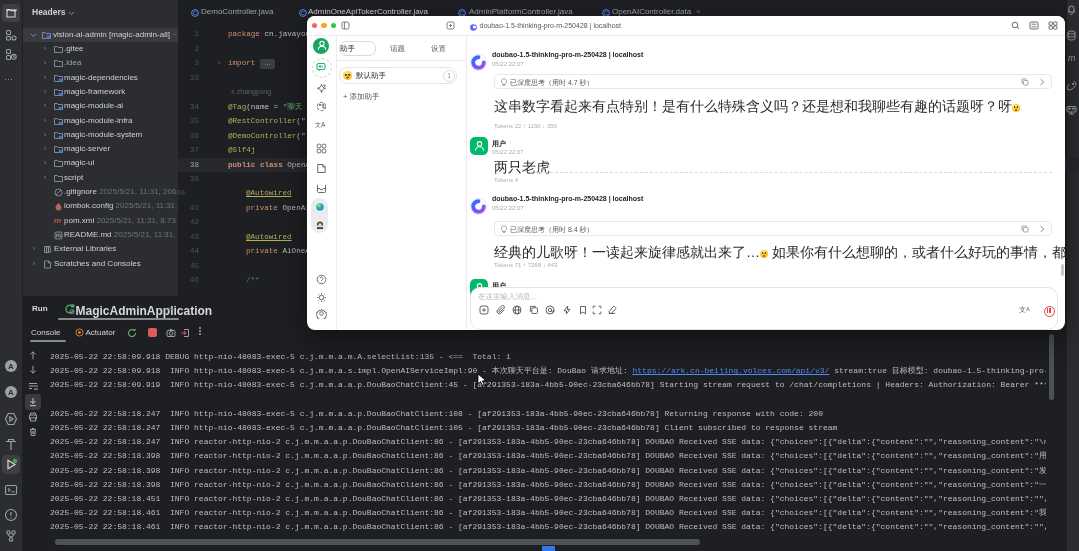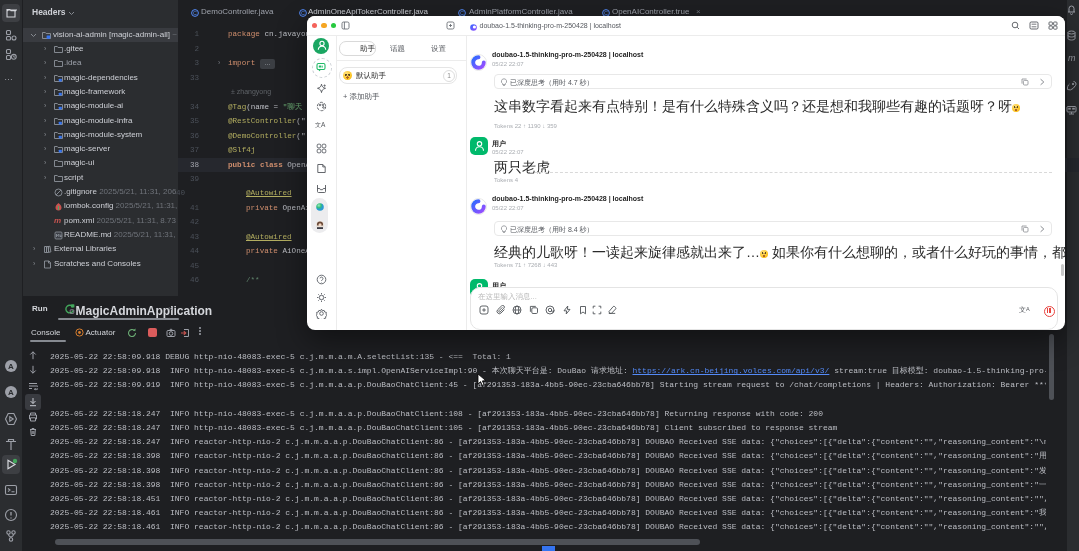--- a/index.html
+++ b/index.html
@@ -244,21 +244,21 @@
  <div class="tab" style="left:308px;top:4px;color:#ced0d6;">AdminOneApiTokerController.java</div>
  <svg class="ab" style="left:458px;top:8.5px" width="8" height="8" viewBox="0 0 8 8">
         <circle cx="4" cy="4" r="3.4" fill="none" stroke="#548af7" stroke-width="1"></circle>
         <text x="4" y="6.2" text-anchor="middle" font-size="5.4" fill="#548af7" font-family="Liberation Sans">C</text>
       </svg>
  <div class="tab" style="left:469px;top:4px;">AdminPlatformController.java</div>
  <svg class="ab" style="left:602px;top:8.5px" width="8" height="8" viewBox="0 0 8 8">
         <circle cx="4" cy="4" r="3.4" fill="none" stroke="#548af7" stroke-width="1"></circle>
         <text x="4" y="6.2" text-anchor="middle" font-size="5.4" fill="#548af7" font-family="Liberation Sans">C</text>
       </svg>
- <div class="tab" style="left:612px;top:4px;">OpenAIController.true</div>
+ <div class="tab" style="left:612px;top:4px;">OpenAIController.data</div>
  <div class="tab" style="left:696px;top:4px;color:#6f737a;">×</div>
 </div>
 <div id="editor">
  <div class="ab" style="left:178px;top:157.5px;width:901px;height:14.5px;background:#26282e;"></div>
  <div class="gnum" style="left:178px;top:27.3px">1</div>
  <div class="gnum" style="left:178px;top:41.8px">2</div>
  <div class="gnum" style="left:178px;top:56.2px">3</div>
  <div class="gnum" style="left:178px;top:70.7px">33</div>
  <div class="gnum" style="left:178px;top:99.6px">34</div>
  <div class="gnum" style="left:178px;top:114.1px">35</div>
@@ -479,21 +479,21 @@
  <svg class="ab" style="left:9px;top:276px" width="11" height="11" viewBox="0 0 11 11" fill="none" stroke="#595d64" stroke-width=".9">
         <circle cx="5.5" cy="5.5" r="2.2"></circle>
         <path d="M5.5 1 v1.4 M5.5 8.6 V10 M1 5.5 h1.4 M8.6 5.5 H10 M2.3 2.3 l1 1 M7.7 7.7 l1 1 M8.7 2.3 l-1 1 M3.3 7.7 l-1 1"></path>
       </svg>
  <svg class="ab" style="left:9px;top:292px" width="11" height="11" viewBox="0 0 11 11" fill="none" stroke="#595d64" stroke-width=".9">
         <circle cx="5.5" cy="5.5" r="1.8"></circle>
         <path d="M5.5 1.2 l.9 1.5 1.7-.3 .6 1.6 1.7 .4 -.4 1.7 1 1.4 -1.4 1 .1 1.7 -1.7 .3 -.8 1.5 -1.7-.6 -1.7 .6 -.8-1.5 -1.7-.3 .1-1.7 -1.4-1 1-1.4 -.4-1.7 1.7-.4 .6-1.6 1.7 .3z"></path>
       </svg>
 
  <div class="ab" style="left:29px;top:19px;width:130px;height:295px;border-right:1px solid #ececec;"></div>
- <div class="ab" style="left:32px;top:25px;width:35px;height:13px;border:1px solid #d9d9d9;border-radius:7px;font-size:7.5px;color:#2d2d2d;text-align:right;line-height:13px;">助手</div>
+ <div class="ab" style="left:32px;top:25px;width:35px;height:13px;border:1px solid #d9d9d9;border-radius:7px;font-size:7.5px;color:#2d2d2d;text-align:left;line-height:13px;">助手</div>
  <div class="ab" style="left:83px;top:28px;font-size:7.5px;color:#55585e;">话题</div>
  <div class="ab" style="left:124px;top:28px;font-size:7.5px;color:#55585e;">设置</div>
  <div class="ab" style="left:29px;top:44.2px;width:130px;height:1px;background:#ececec;"></div>
  <div class="ab" style="left:32px;top:51px;width:116px;height:15px;border:1px solid #e5e5e5;border-radius:8px;"></div>
  <div class="ab emo" style="left:36px;top:54.5px;width:9px;height:9px;"></div>
  <div class="ab" style="left:49px;top:55px;font-size:7.5px;color:#2d2d2d;">默认助手</div>
  <div class="ab" style="left:136px;top:53.5px;width:10px;height:10px;border:1px solid #ddd;border-radius:50%;font-size:6.5px;color:#8a8a8a;text-align:center;line-height:10px;">1</div>
  <div class="ab" style="left:36px;top:76px;font-size:7.5px;color:#55585e;">+ 添加助手</div>
  <div id="chatarea">
 

